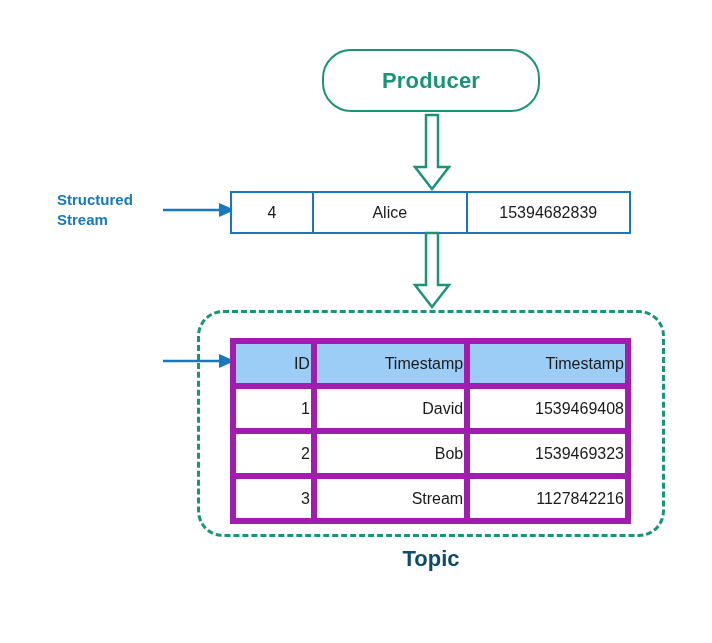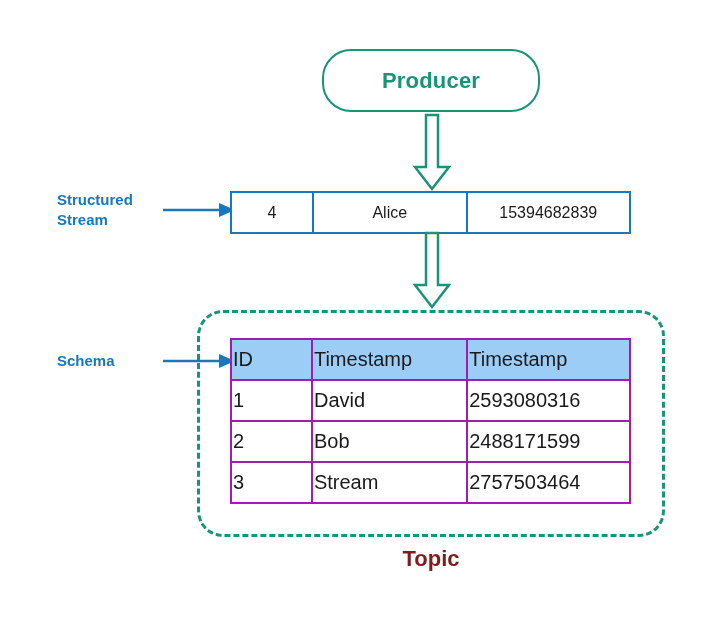--- a/index.html
+++ b/index.html
@@ -89,44 +89,44 @@
   .schema-table {
     position: absolute;
     left: 230px;
     top: 338px;
     width: 401px;
     border-collapse: collapse;
     background: #ffffff;
   }
   .schema-table th,
   .schema-table td {
-    border: 2px solid #a21caf;
+    border: 6px solid #a21caf;
     height: 37px;
-    text-align: left;
+    text-align: right;
     vertical-align: middle;
-    font-size: 20px;
+    font-size: 16px;
     font-weight: normal;
     color: #1a1a1a;
     background: #ffffff;
   }
   .schema-table thead th {
     background: #9bcdf7;
   }
   .schema-table .col-id   { width: 82px; }
   .schema-table .col-name { width: 156px; }
   .schema-table .col-ts   { width: 163px; }
 
   
   .topic-caption {
     position: absolute;
     left: 197px;
     top: 546px;
     width: 468px;
     text-align: center;
-    color: #7f1d1d;
+    color: #0c4a6e;
     font-size: 22px;
     font-weight: bold;
   }
 
   
   .side-label {
     position: absolute;
     color: #1878be;
     font-size: 15px;
     font-weight: bold;
@@ -182,51 +182,50 @@
   </table>
 
   <div class="block-arrow" id="block-arrow-2">
     <svg width="40" height="80" viewBox="0 0 40 80">
       <polygon points="14,2 26,2 26,54 37,54 20,76 3,54 14,54" fill="#ffffff" stroke="#1a9477" stroke-width="2.5" stroke-linejoin="miter"></polygon>
     </svg>
   </div>
 
   <div class="topic-container"></div>
 
-  <div class="side-label" id="label-schema">Schema</div>
 
   <div class="thin-arrow" id="thin-arrow-schema">
     <svg width="72" height="16" viewBox="0 0 72 16">
       <line x1="0" y1="8" x2="56" y2="8" stroke="#1878be" stroke-width="2.5"></line>
       <polygon points="56,1 72,8 56,15" fill="#1878be"></polygon>
     </svg>
   </div>
 
   <table class="schema-table">
     <thead>
       <tr>
         <th class="col-id">ID</th>
         <th class="col-name">Timestamp</th>
         <th class="col-ts">Timestamp</th>
       </tr>
     </thead>
     <tbody>
       <tr>
         <td class="col-id">1</td>
         <td class="col-name">David</td>
-        <td class="col-ts">2593080316</td>
+        <td class="col-ts">1539469408</td>
       </tr>
       <tr>
         <td class="col-id">2</td>
         <td class="col-name">Bob</td>
-        <td class="col-ts">2488171599</td>
+        <td class="col-ts">1539469323</td>
       </tr>
       <tr>
         <td class="col-id">3</td>
         <td class="col-name">Stream</td>
-        <td class="col-ts">2757503464</td>
+        <td class="col-ts">1127842216</td>
       </tr>
     </tbody>
   </table>
 
   <div class="topic-caption">Topic</div>
 
 </div>
 
 </body></html>

